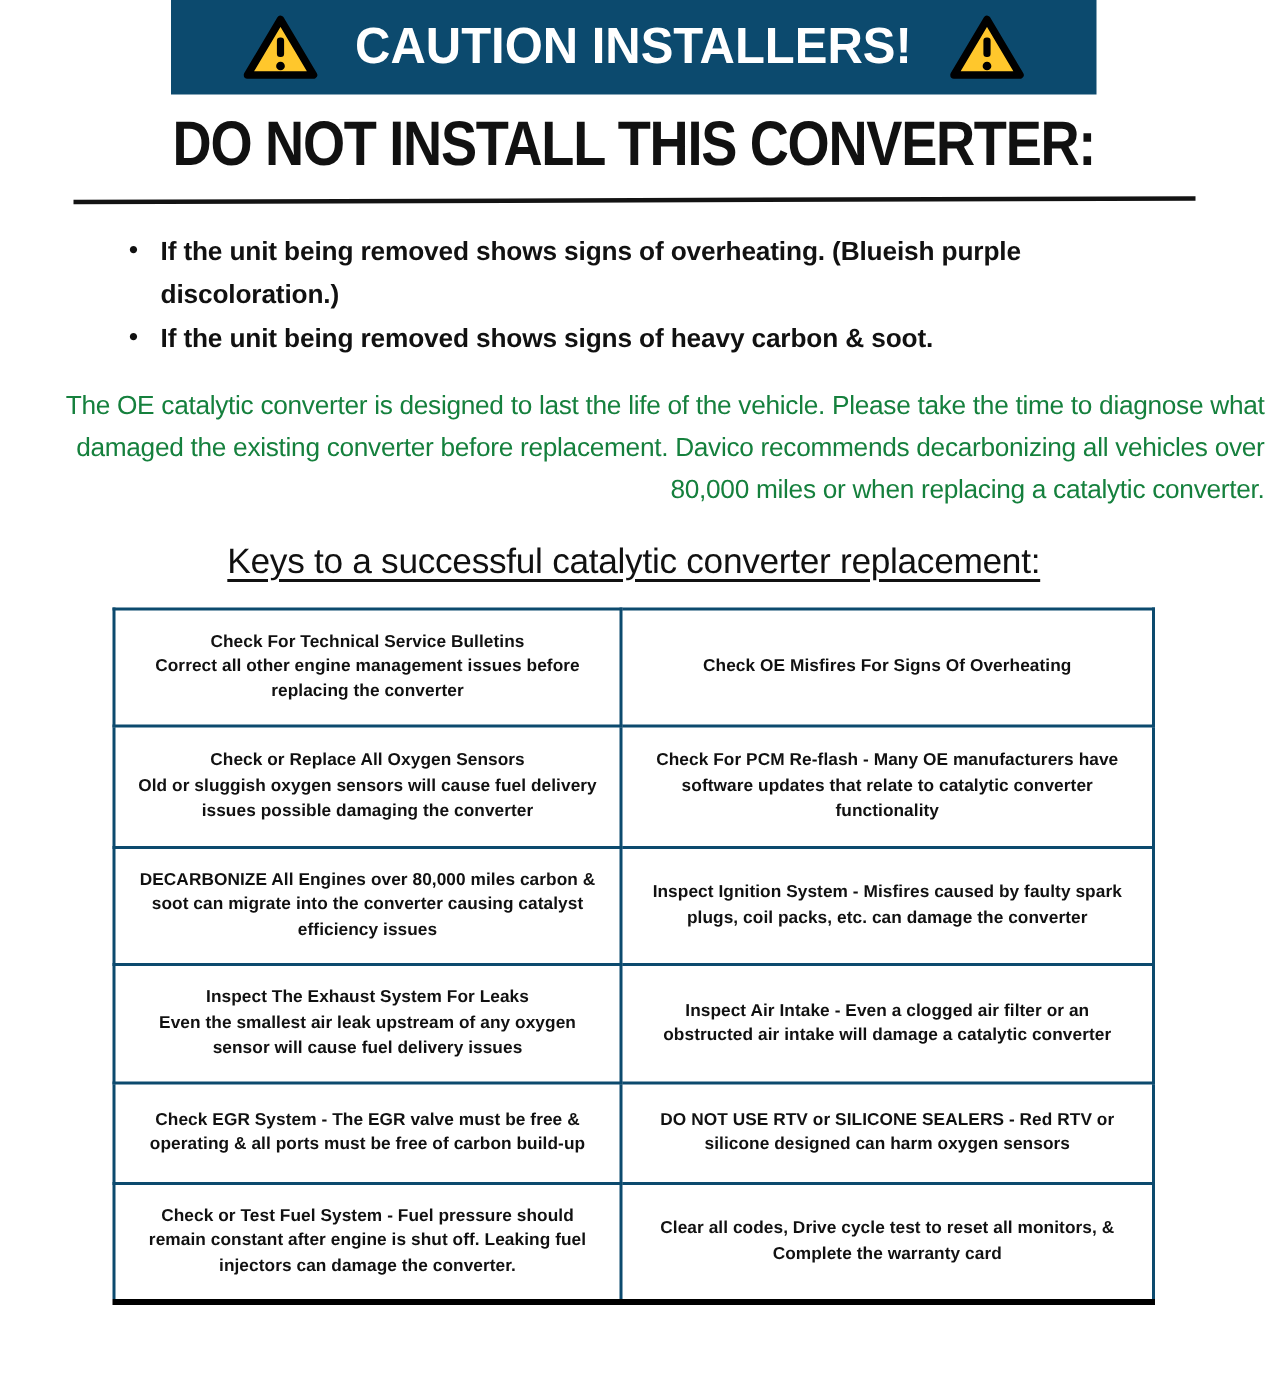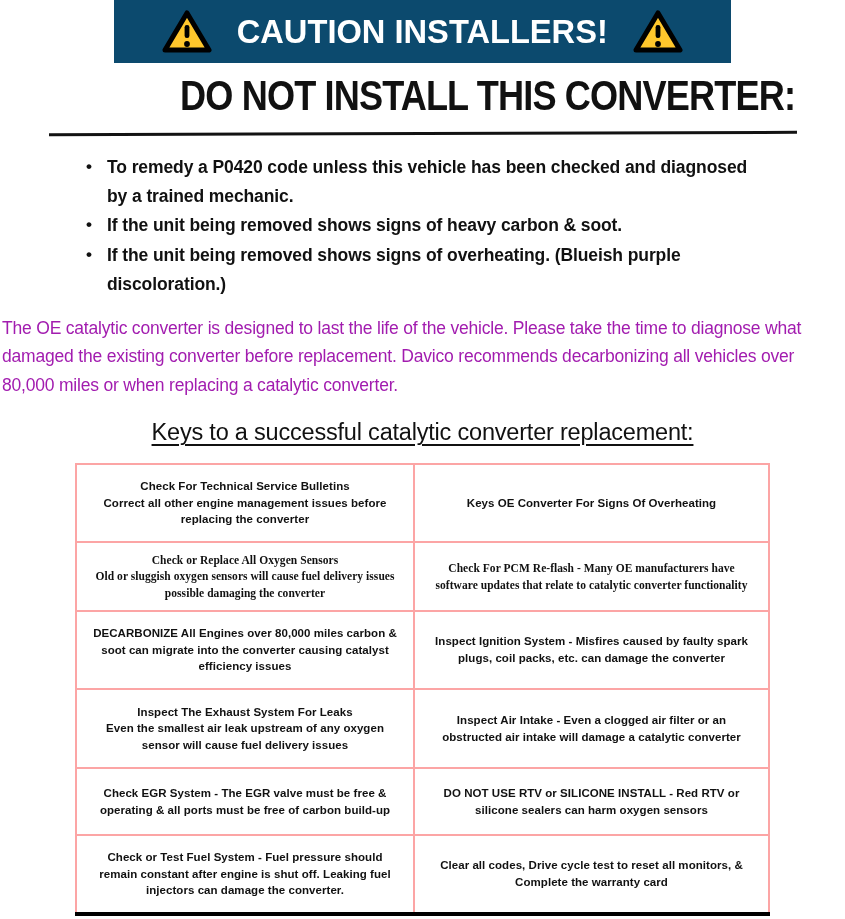--- a/index.html
+++ b/index.html
@@ -30,21 +30,21 @@
     font-weight: 700;
     font-size: 34px;
     letter-spacing: 0px;
     transform: scaleX(0.96);
     white-space: nowrap;
   }
   .warn-icon { width: 52px; height: 47px; display: block; }
 
   
   .main-heading {
-    text-align: right;
+    text-align: center;
     margin-top: 12px;
     line-height: 1.0;
   }
   .main-heading span {
     display: inline-block;
     font-size: 42px;
     font-weight: 800;
     letter-spacing: -1px;
     transform: scaleX(0.86);
     white-space: nowrap;
@@ -75,25 +75,25 @@
   .warnings li::before {
     content: "\2022";
     position: absolute;
     left: -21px;
     font-size: 17px;
   }
 
   
   .info-paragraph {
     margin: 15px 2px 0 2px;
-    text-align: left;
+    text-align: right;
     font-size: 17.5px;
     line-height: 1.62;
     font-weight: 400;
-    color: #a21caf;
+    color: #15803d;
     letter-spacing: -0.2px;
   }
 
   
   .keys-heading {
     margin-top: 20px;
     text-align: center;
     font-size: 23.5px;
     font-weight: 400;
     letter-spacing: -0.2px;
@@ -105,34 +105,34 @@
   
   table.checklist {
     margin: 17px auto 0 auto;
     border-collapse: collapse;
     width: 693px;
     table-layout: fixed;
     border: 2px solid #000;
     border-bottom-width: 4px;
   }
   table.checklist td {
-    border: 2px solid #fca5a5;
+    border: 2px solid #0c4a6e;
     text-align: center;
     vertical-align: middle;
     font-size: 11.5px;
     font-weight: 700;
     line-height: 1.45;
     padding: 6px 14px;
     white-space: pre-line;
     letter-spacing: 0.05px;
   }
   col.c-left  { width: 338px; }
   col.c-right { width: 355px; }
   tr.r0 { height: 78px; }
-  tr.r1 { height: 69px; font-family: Liberation Serif, serif; }
+  tr.r1 { height: 81px; }
   tr.r2 { height: 78px; }
   tr.r3 { height: 79px; }
   tr.r4 { height: 67px; }
   tr.r5 { height: 79px; }
 </style>
 </head>
 <body>
 
 <div>
 
@@ -148,57 +148,56 @@
       <rect x="23.6" y="17" width="4.8" height="13" rx="2.2" fill="#000000"></rect>
       <circle cx="26" cy="36" r="2.9" fill="#000000"></circle>
     </svg>
   </div>
 
   <h1 class="main-heading"><span>DO NOT INSTALL THIS CONVERTER:</span></h1>
 
   <div class="divider"></div>
 
   <ul class="warnings">
-    <li>To remedy a P0420 code unless this vehicle has been checked and diagnosed by a trained mechanic.</li>
+    <li>If the unit being removed shows signs of overheating. (Blueish purple discoloration.)</li>
     <li>If the unit being removed shows signs of heavy carbon &amp; soot.</li>
-    <li>If the unit being removed shows signs of overheating. (Blueish purple discoloration.)</li>
   </ul>
 
   <p class="info-paragraph">The OE catalytic converter is designed to last the life of the vehicle. Please take the time to diagnose what damaged the existing converter before replacement. Davico recommends decarbonizing all vehicles over 80,000 miles or when replacing a catalytic converter.</p>
 
   <h2 class="keys-heading">Keys to a successful catalytic converter replacement:</h2>
 
   <table class="checklist">
     <colgroup>
         <col class="c-left">
         <col class="c-right">
       </colgroup>
     <tbody>
       <tr class="r0">
         <td>Check For Technical Service Bulletins
 Correct all other engine management issues before replacing the converter</td>
-        <td>Keys OE Converter For Signs Of Overheating</td>
+        <td>Check OE Misfires For Signs Of Overheating</td>
       </tr>
       <tr class="r1">
         <td>Check or Replace All Oxygen Sensors
 Old or sluggish oxygen sensors will cause fuel delivery issues possible damaging the converter</td>
         <td>Check For PCM Re-flash - Many OE manufacturers have software updates that relate to catalytic converter functionality</td>
       </tr>
       <tr class="r2">
         <td>DECARBONIZE All Engines over 80,000 miles carbon &amp; soot can migrate into the converter causing catalyst efficiency issues</td>
         <td>Inspect Ignition System - Misfires caused by faulty spark plugs, coil packs, etc. can damage the converter</td>
       </tr>
       <tr class="r3">
         <td>Inspect The Exhaust System For Leaks
 Even the smallest air leak upstream of any oxygen sensor will cause fuel delivery issues</td>
         <td>Inspect Air Intake - Even a clogged air filter or an obstructed air intake will damage a catalytic converter</td>
       </tr>
       <tr class="r4">
         <td>Check EGR System - The EGR valve must be free &amp; operating &amp; all ports must be free of carbon build-up</td>
-        <td>DO NOT USE RTV or SILICONE INSTALL - Red RTV or silicone sealers can harm oxygen sensors</td>
+        <td>DO NOT USE RTV or SILICONE SEALERS - Red RTV or silicone designed can harm oxygen sensors</td>
       </tr>
       <tr class="r5">
         <td>Check or Test Fuel System - Fuel pressure should remain constant after engine is shut off.  Leaking fuel injectors can damage the converter.</td>
         <td>Clear all codes,  Drive cycle test to reset all monitors, &amp; Complete the warranty card</td>
       </tr>
     </tbody>
   </table>
 
 </div>
 

